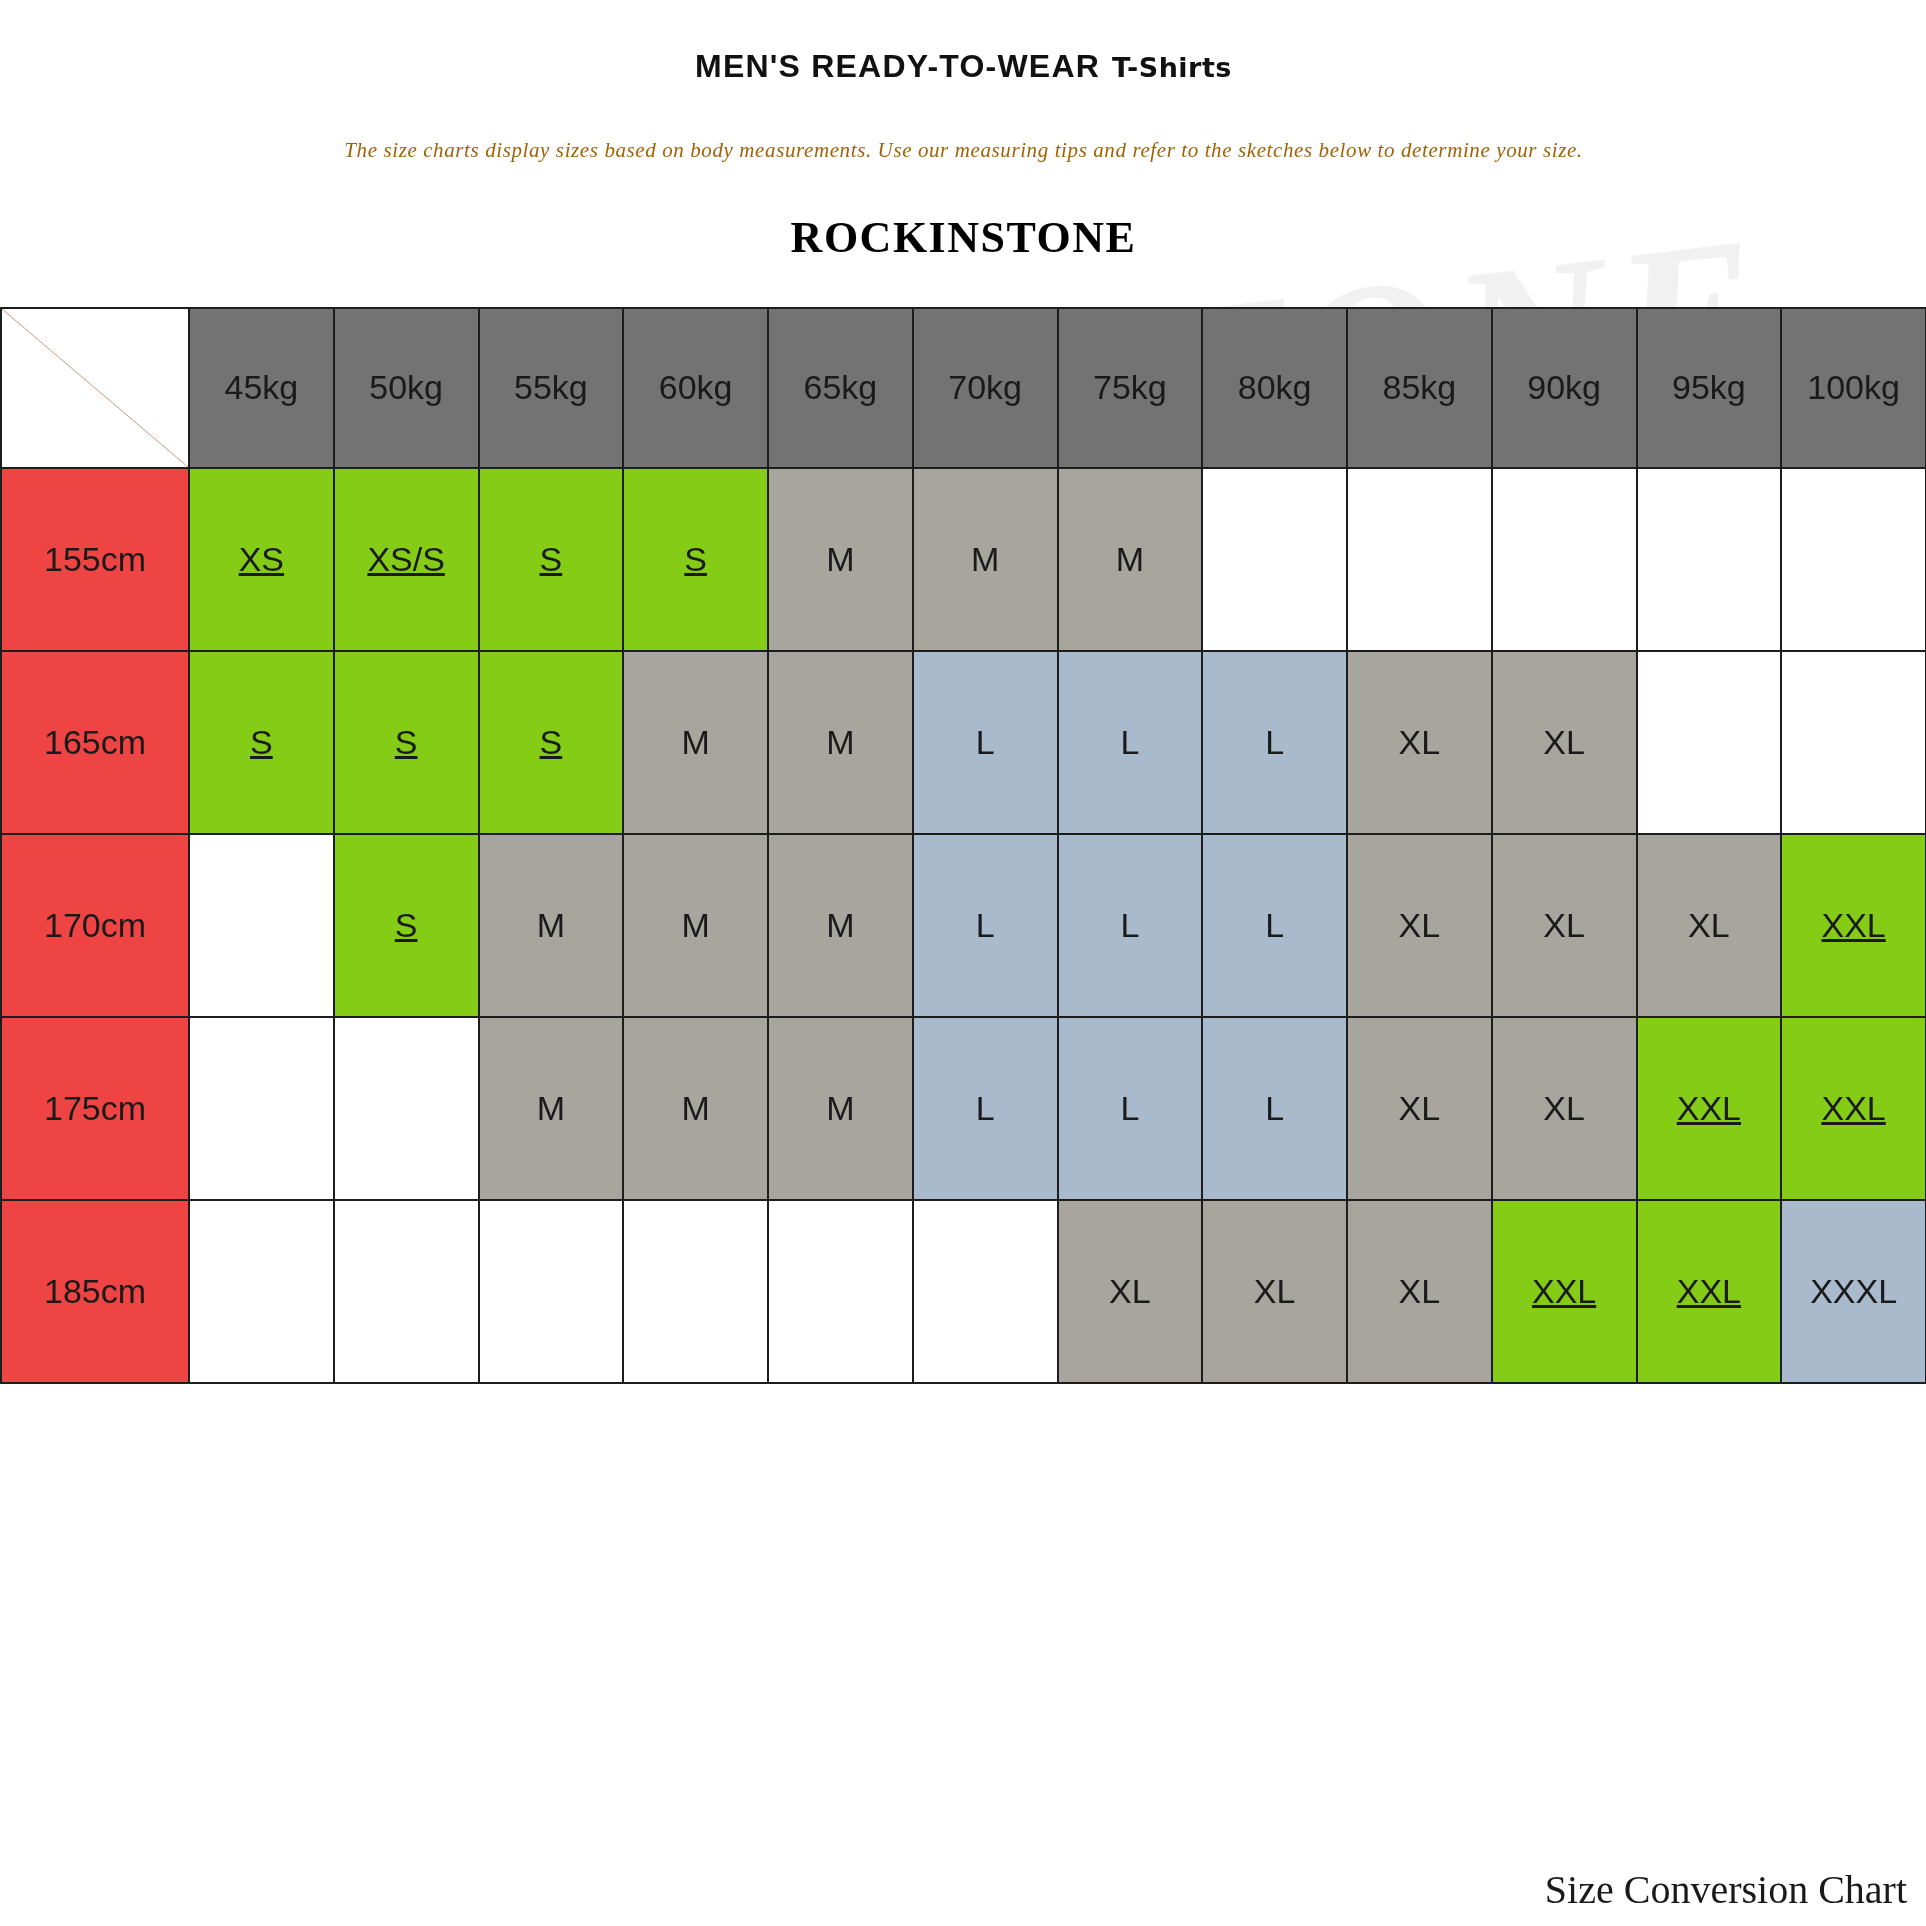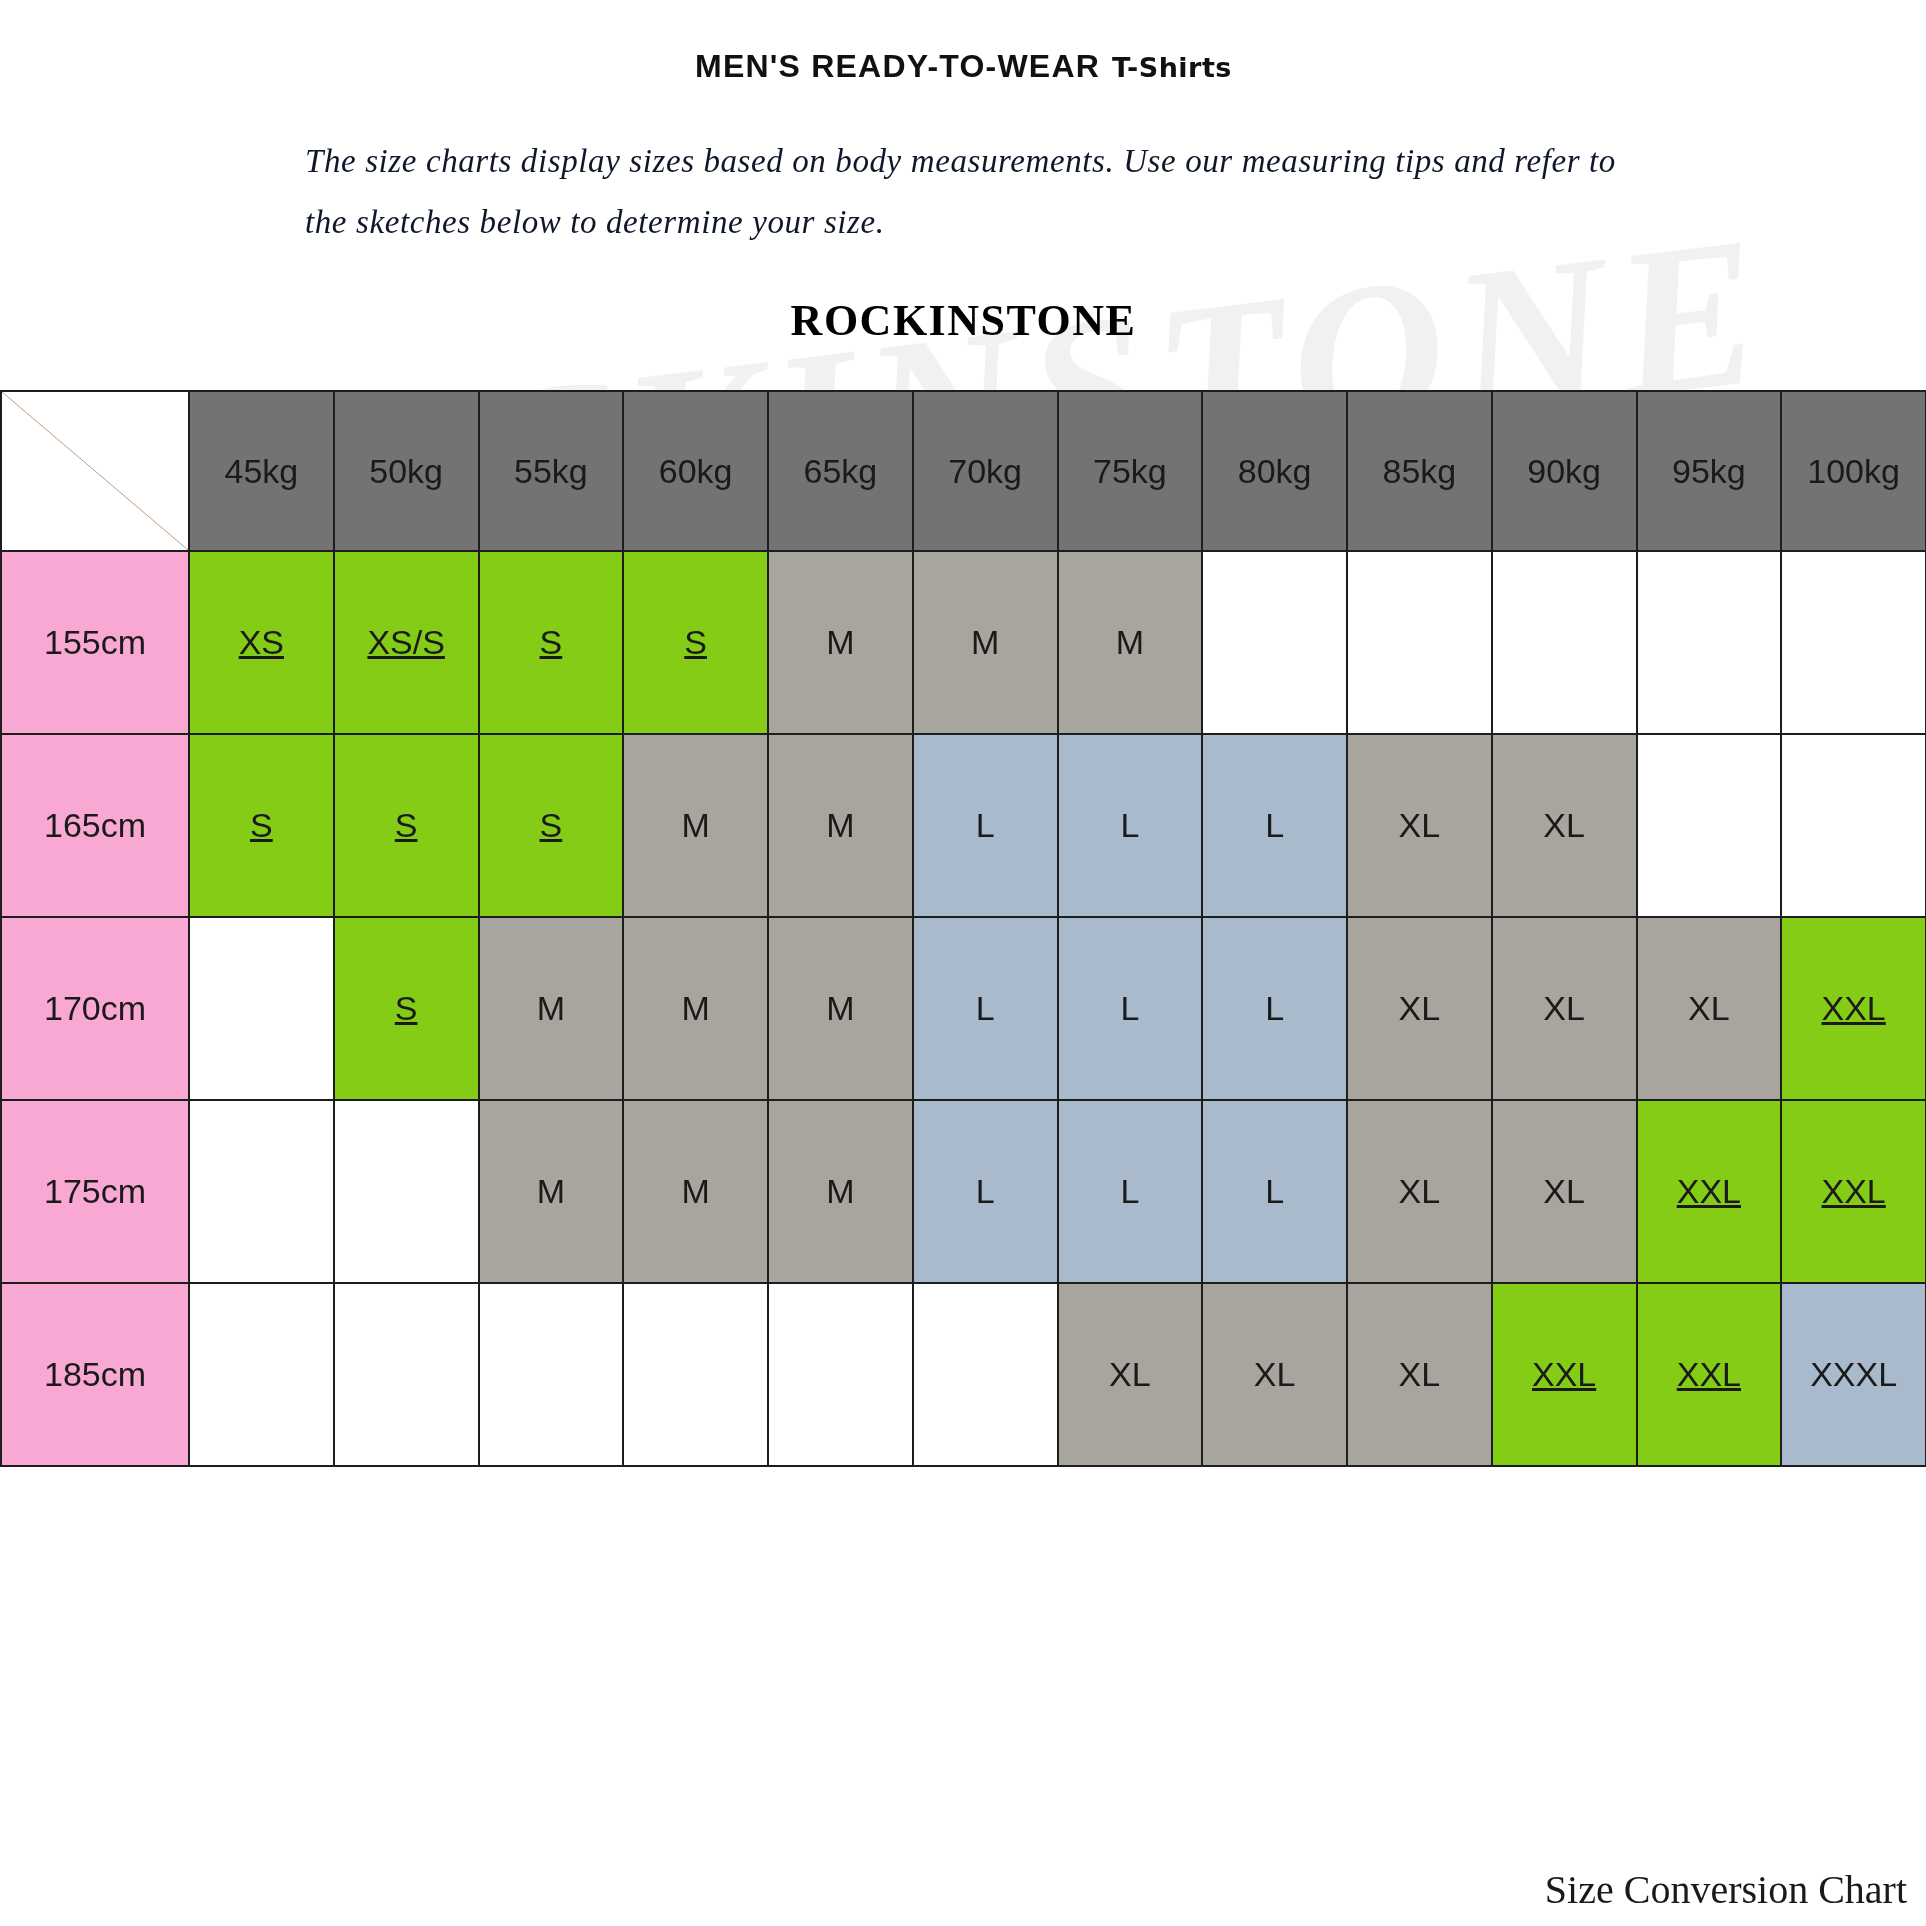--- a/index.html
+++ b/index.html
@@ -71,27 +71,27 @@
     font-family: "DejaVu Sans", sans-serif;
     font-weight: bold;
     font-size: 27px;
     letter-spacing: 0.5px;
     color: #111;
     margin-left: 12px;
   }
   .desc {
     margin: 46px auto 0 auto;
     width: 1317px;
-    text-align: left;
+    text-align: center;
     font-family: "Liberation Serif", serif;
     font-style: italic;
-    font-size: 33px;
+    font-size: 21px;
     line-height: 1.85;
     letter-spacing: 0.6px;
-    color: #0f172a;
+    color: #a16207;
   }
   .brand {
     text-align: center;
     margin-top: 42px;
     font-family: "Liberation Serif", serif;
     font-weight: bold;
     font-size: 44px;
     letter-spacing: 1.5px;
     color: #000;
   }
@@ -124,21 +124,21 @@
     top: 0; left: 0;
     width: 100%; height: 100%;
   }
   tr.header-row td { height: 158px; }
   td.colhead {
     font-size: 35px;
     background: #737373;
   }
   td.rowhead {
     font-size: 35px;
-    background: #f9a8d4;
+    background: #ef4444;
     width: 186px;
   }
   
   .c-empty { background: #ffffff; }
   .c-light { background: #84cc16; text-decoration: underline; }
   .c-gray  { background: #a8a49e; }
   .c-blue  { background: #a9bacd; }
 
   .footer-note {
     position: absolute;

